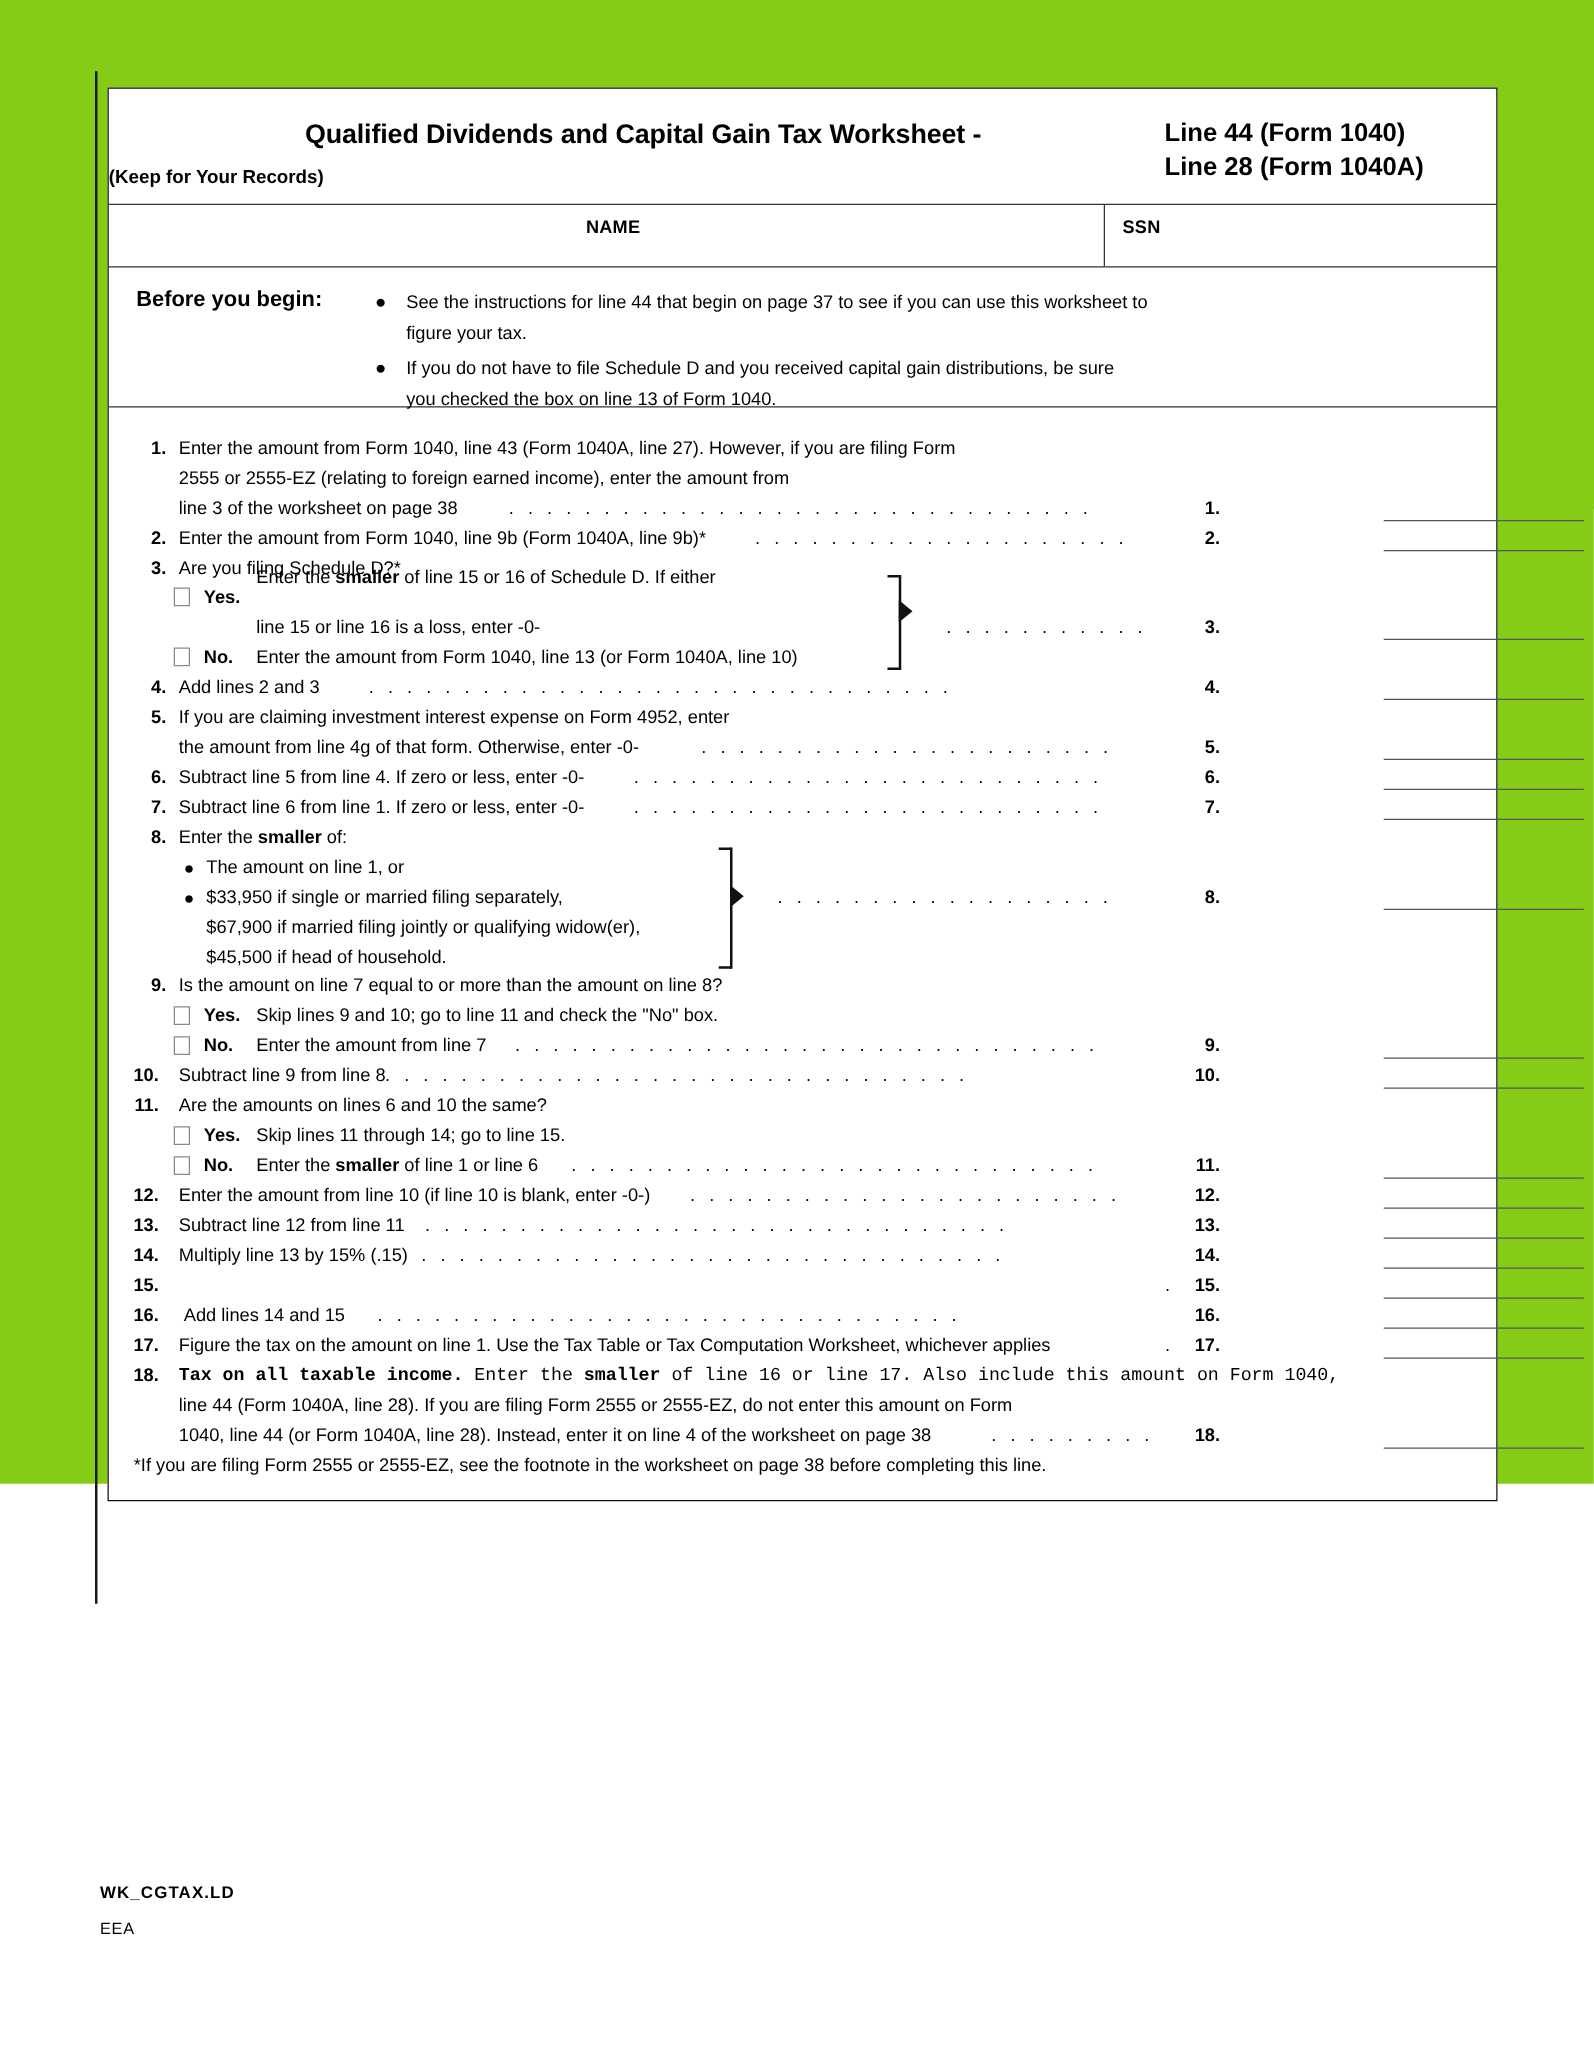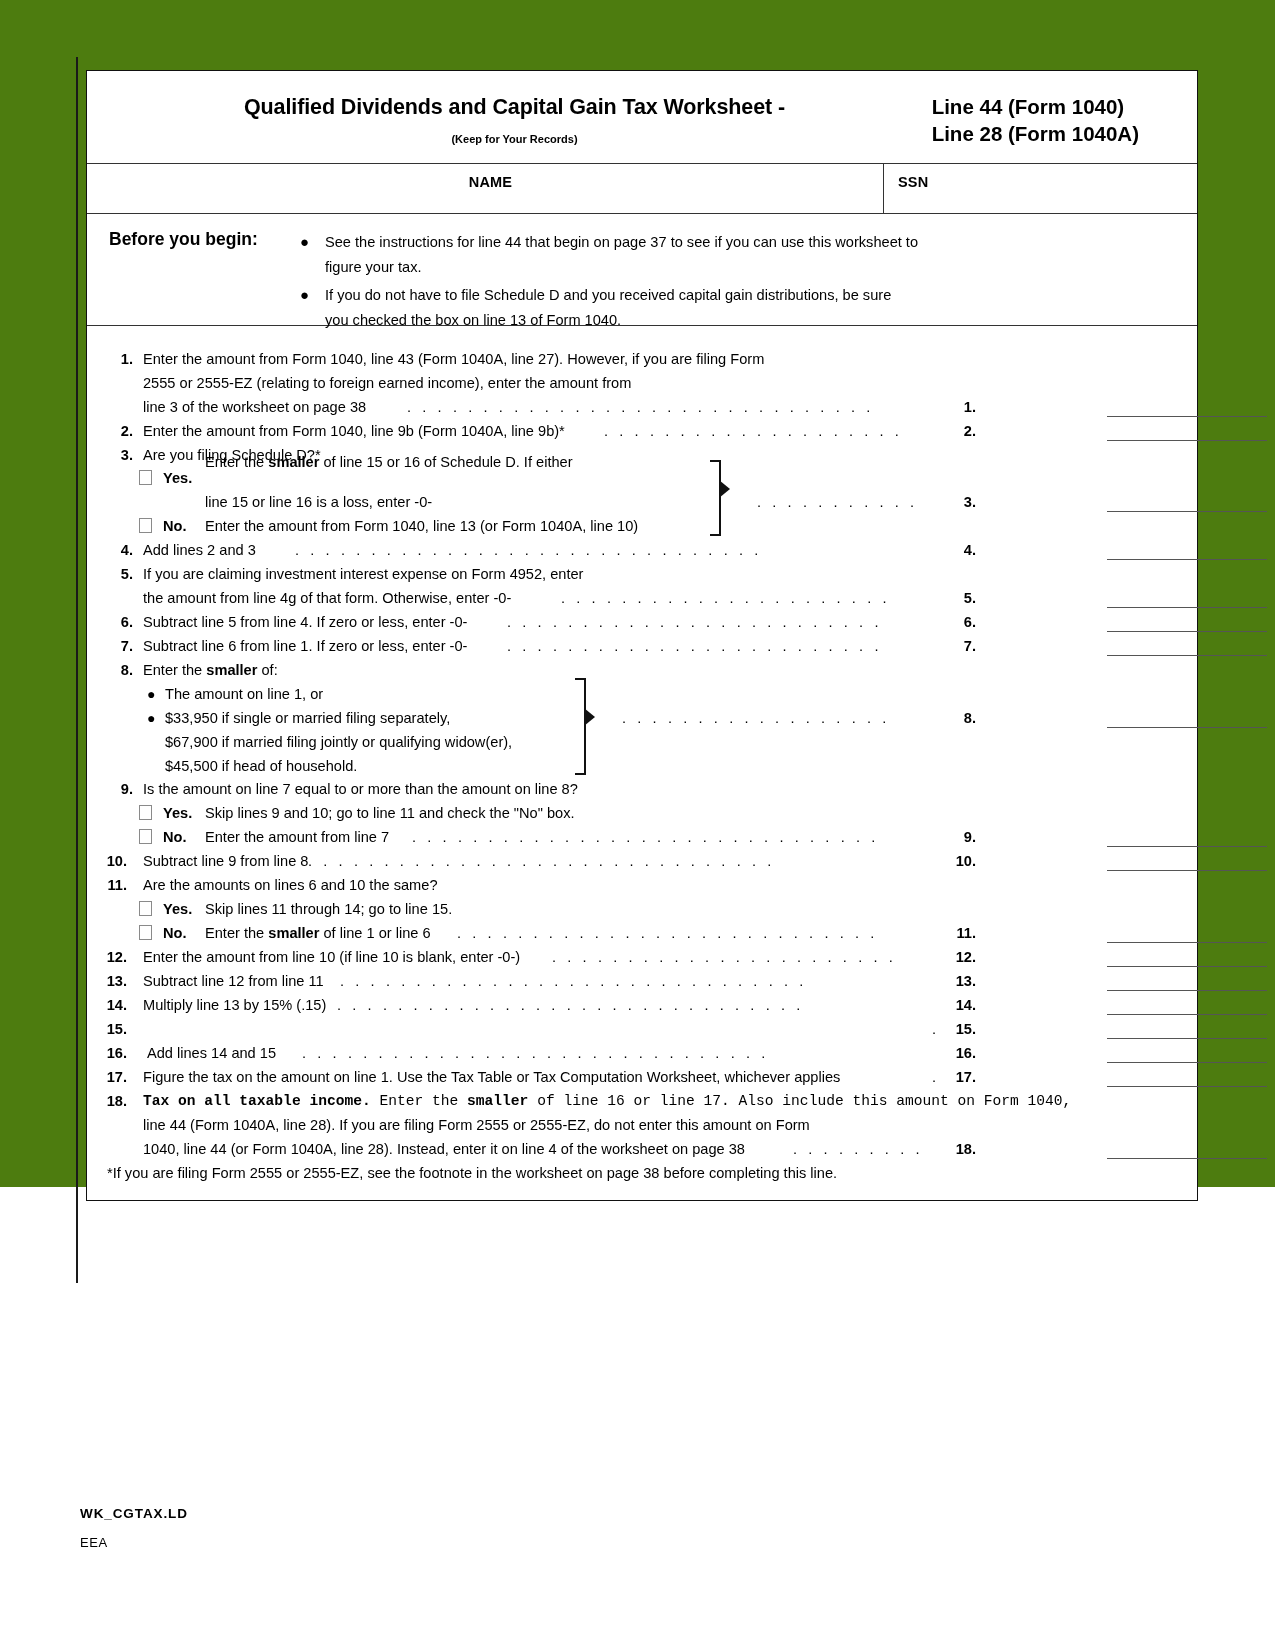--- a/index.html
+++ b/index.html
@@ -14,21 +14,21 @@
     color: #000000;
     position: relative;
     overflow: hidden;
   }
 
   
   .page {
     position: absolute;
     left: 0; top: 0;
     width: 1275px; height: 1187px;
-    background: #4d7c0f;
+    background: #84cc16;
   }
   
   .scan-edge {
     position: absolute;
     left: 76px; top: 57px;
     width: 2px; height: 1226px;
     background: #1a1a1a;
   }
 
   .form-box {
@@ -60,22 +60,21 @@
     position: absolute;
     right: 58px; top: 22px;
     text-align: left;
     font-size: 20.5px;
     font-weight: bold;
     line-height: 27px;
   }
   .keep-records {
     position: absolute;
     left: 0; right: 255px; top: 62px;
-    text-align: center;
-    font-size: 11px;
+    font-size: 15px;
     font-weight: bold;
   }
 
   
   .idrow {
     position: relative;
     height: 50px;
     border-bottom: 1.4px solid #333;
     box-sizing: border-box;
     display: flex;

